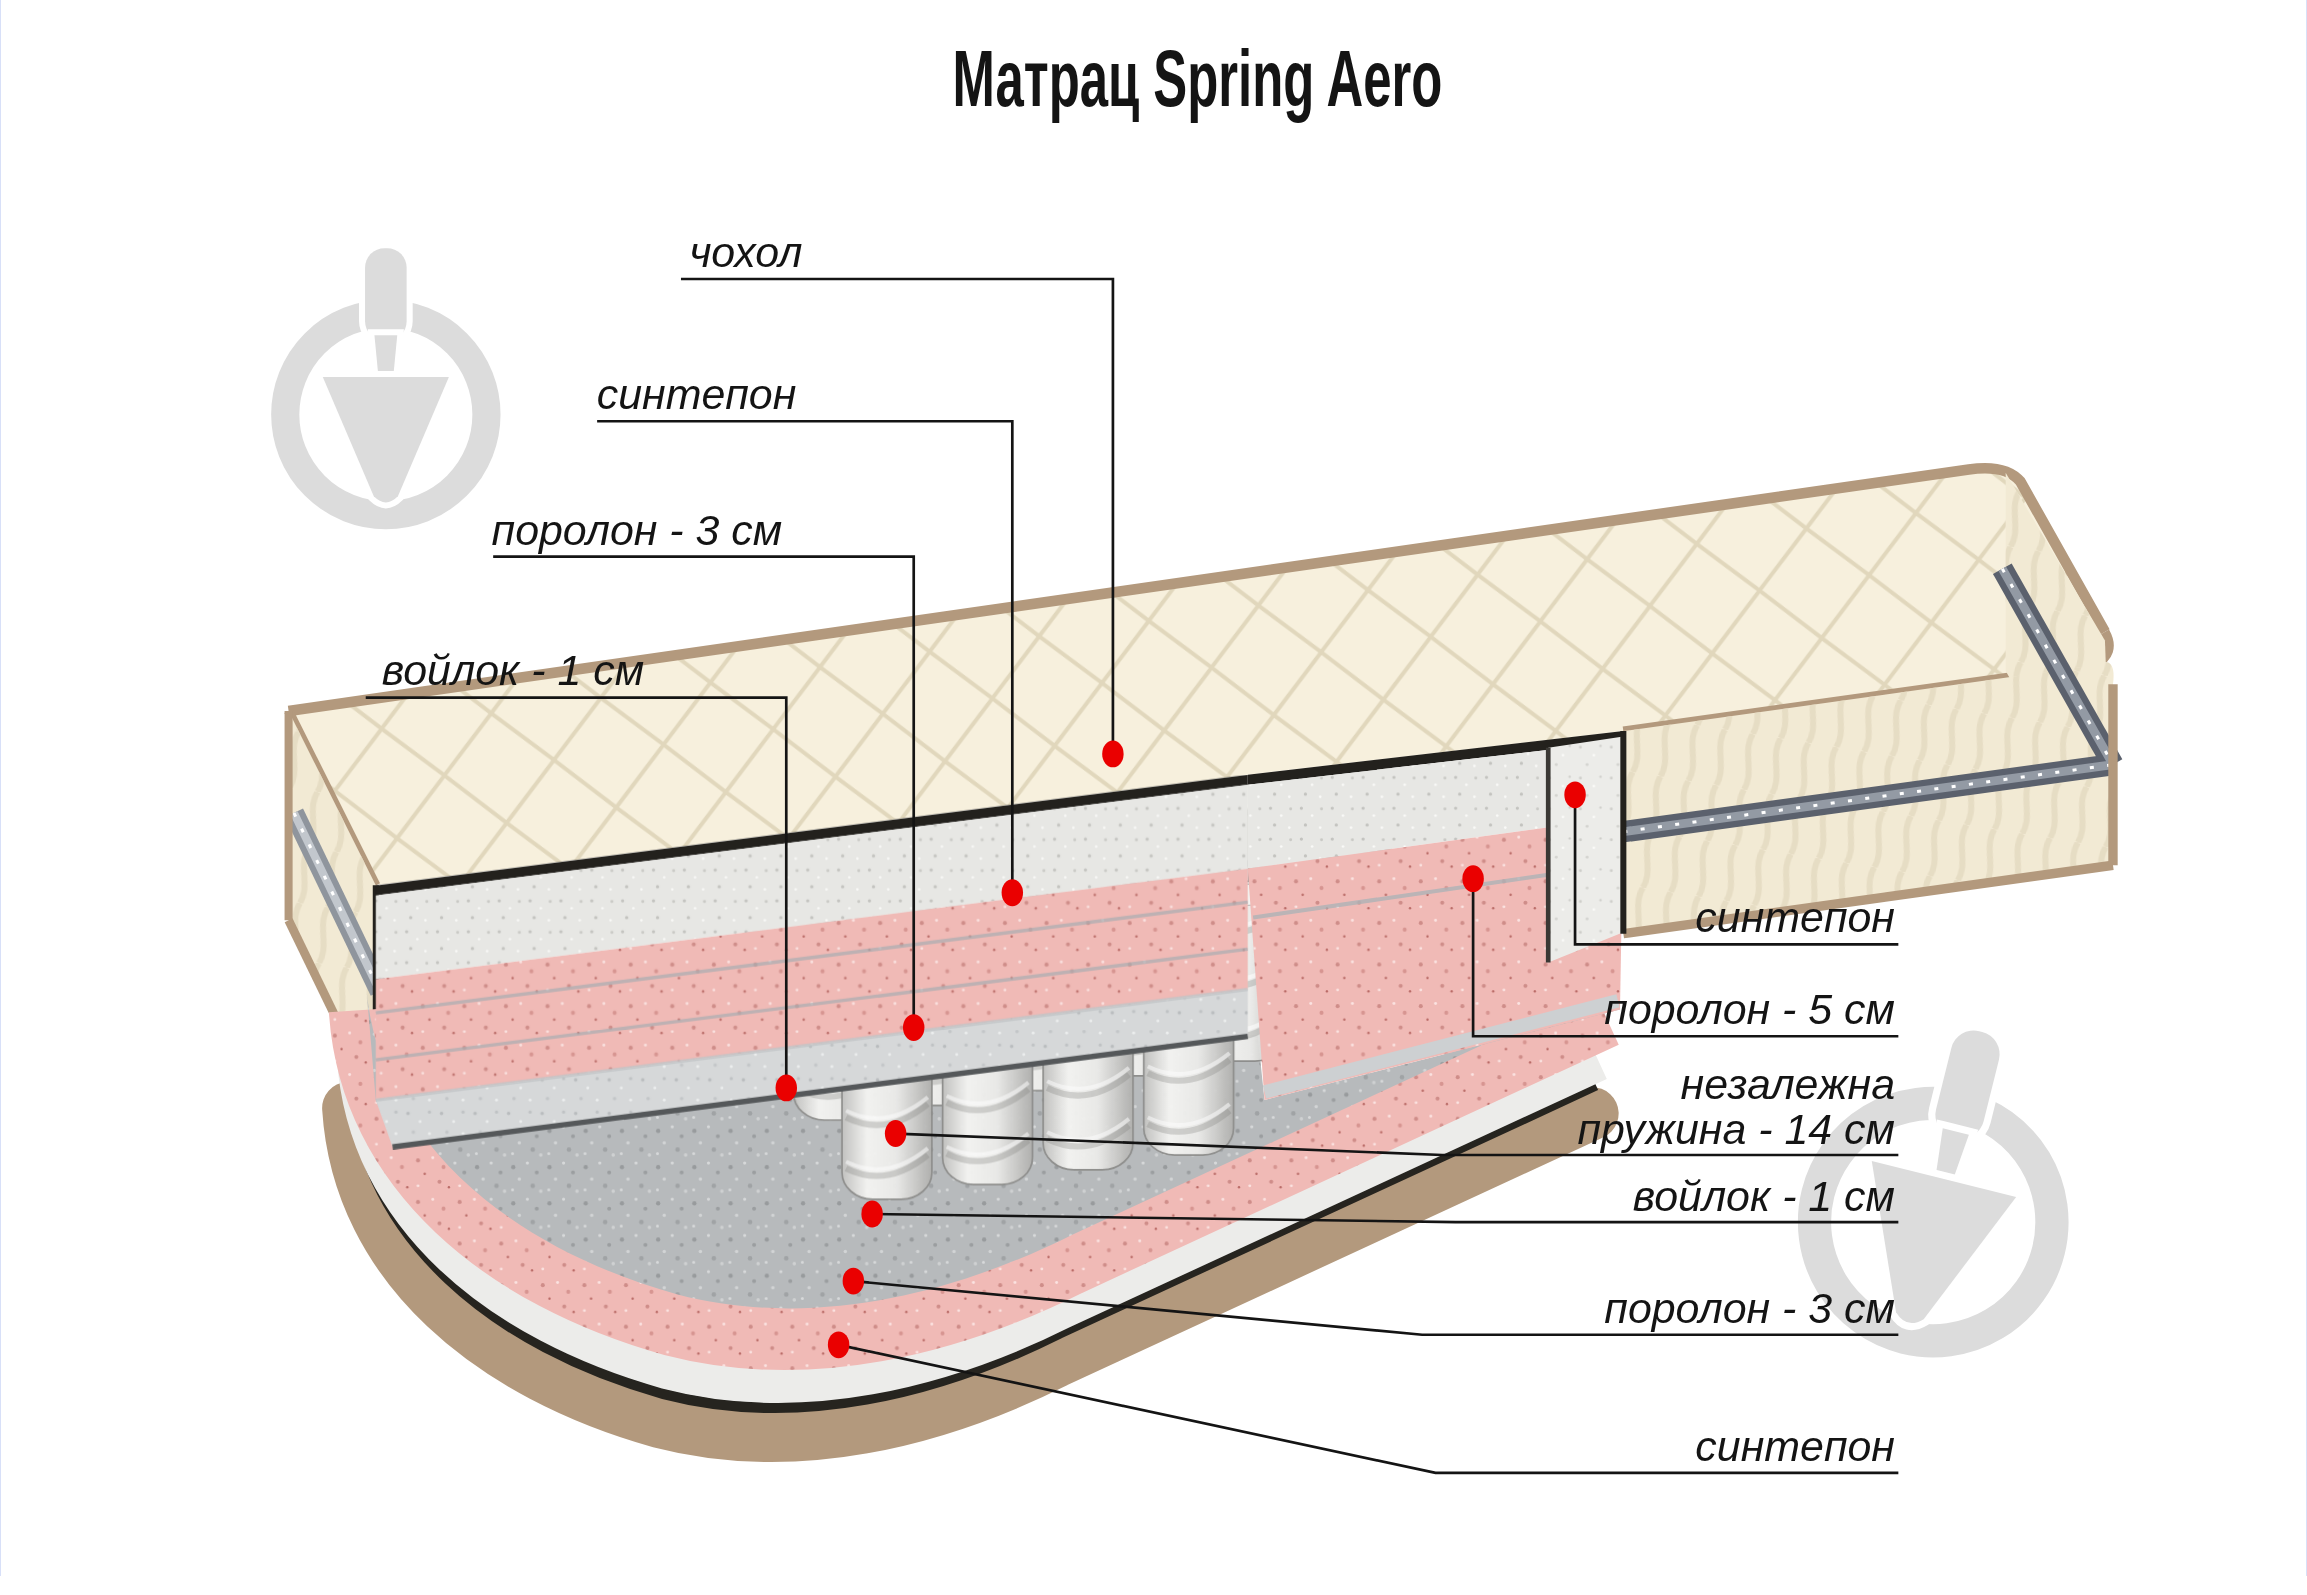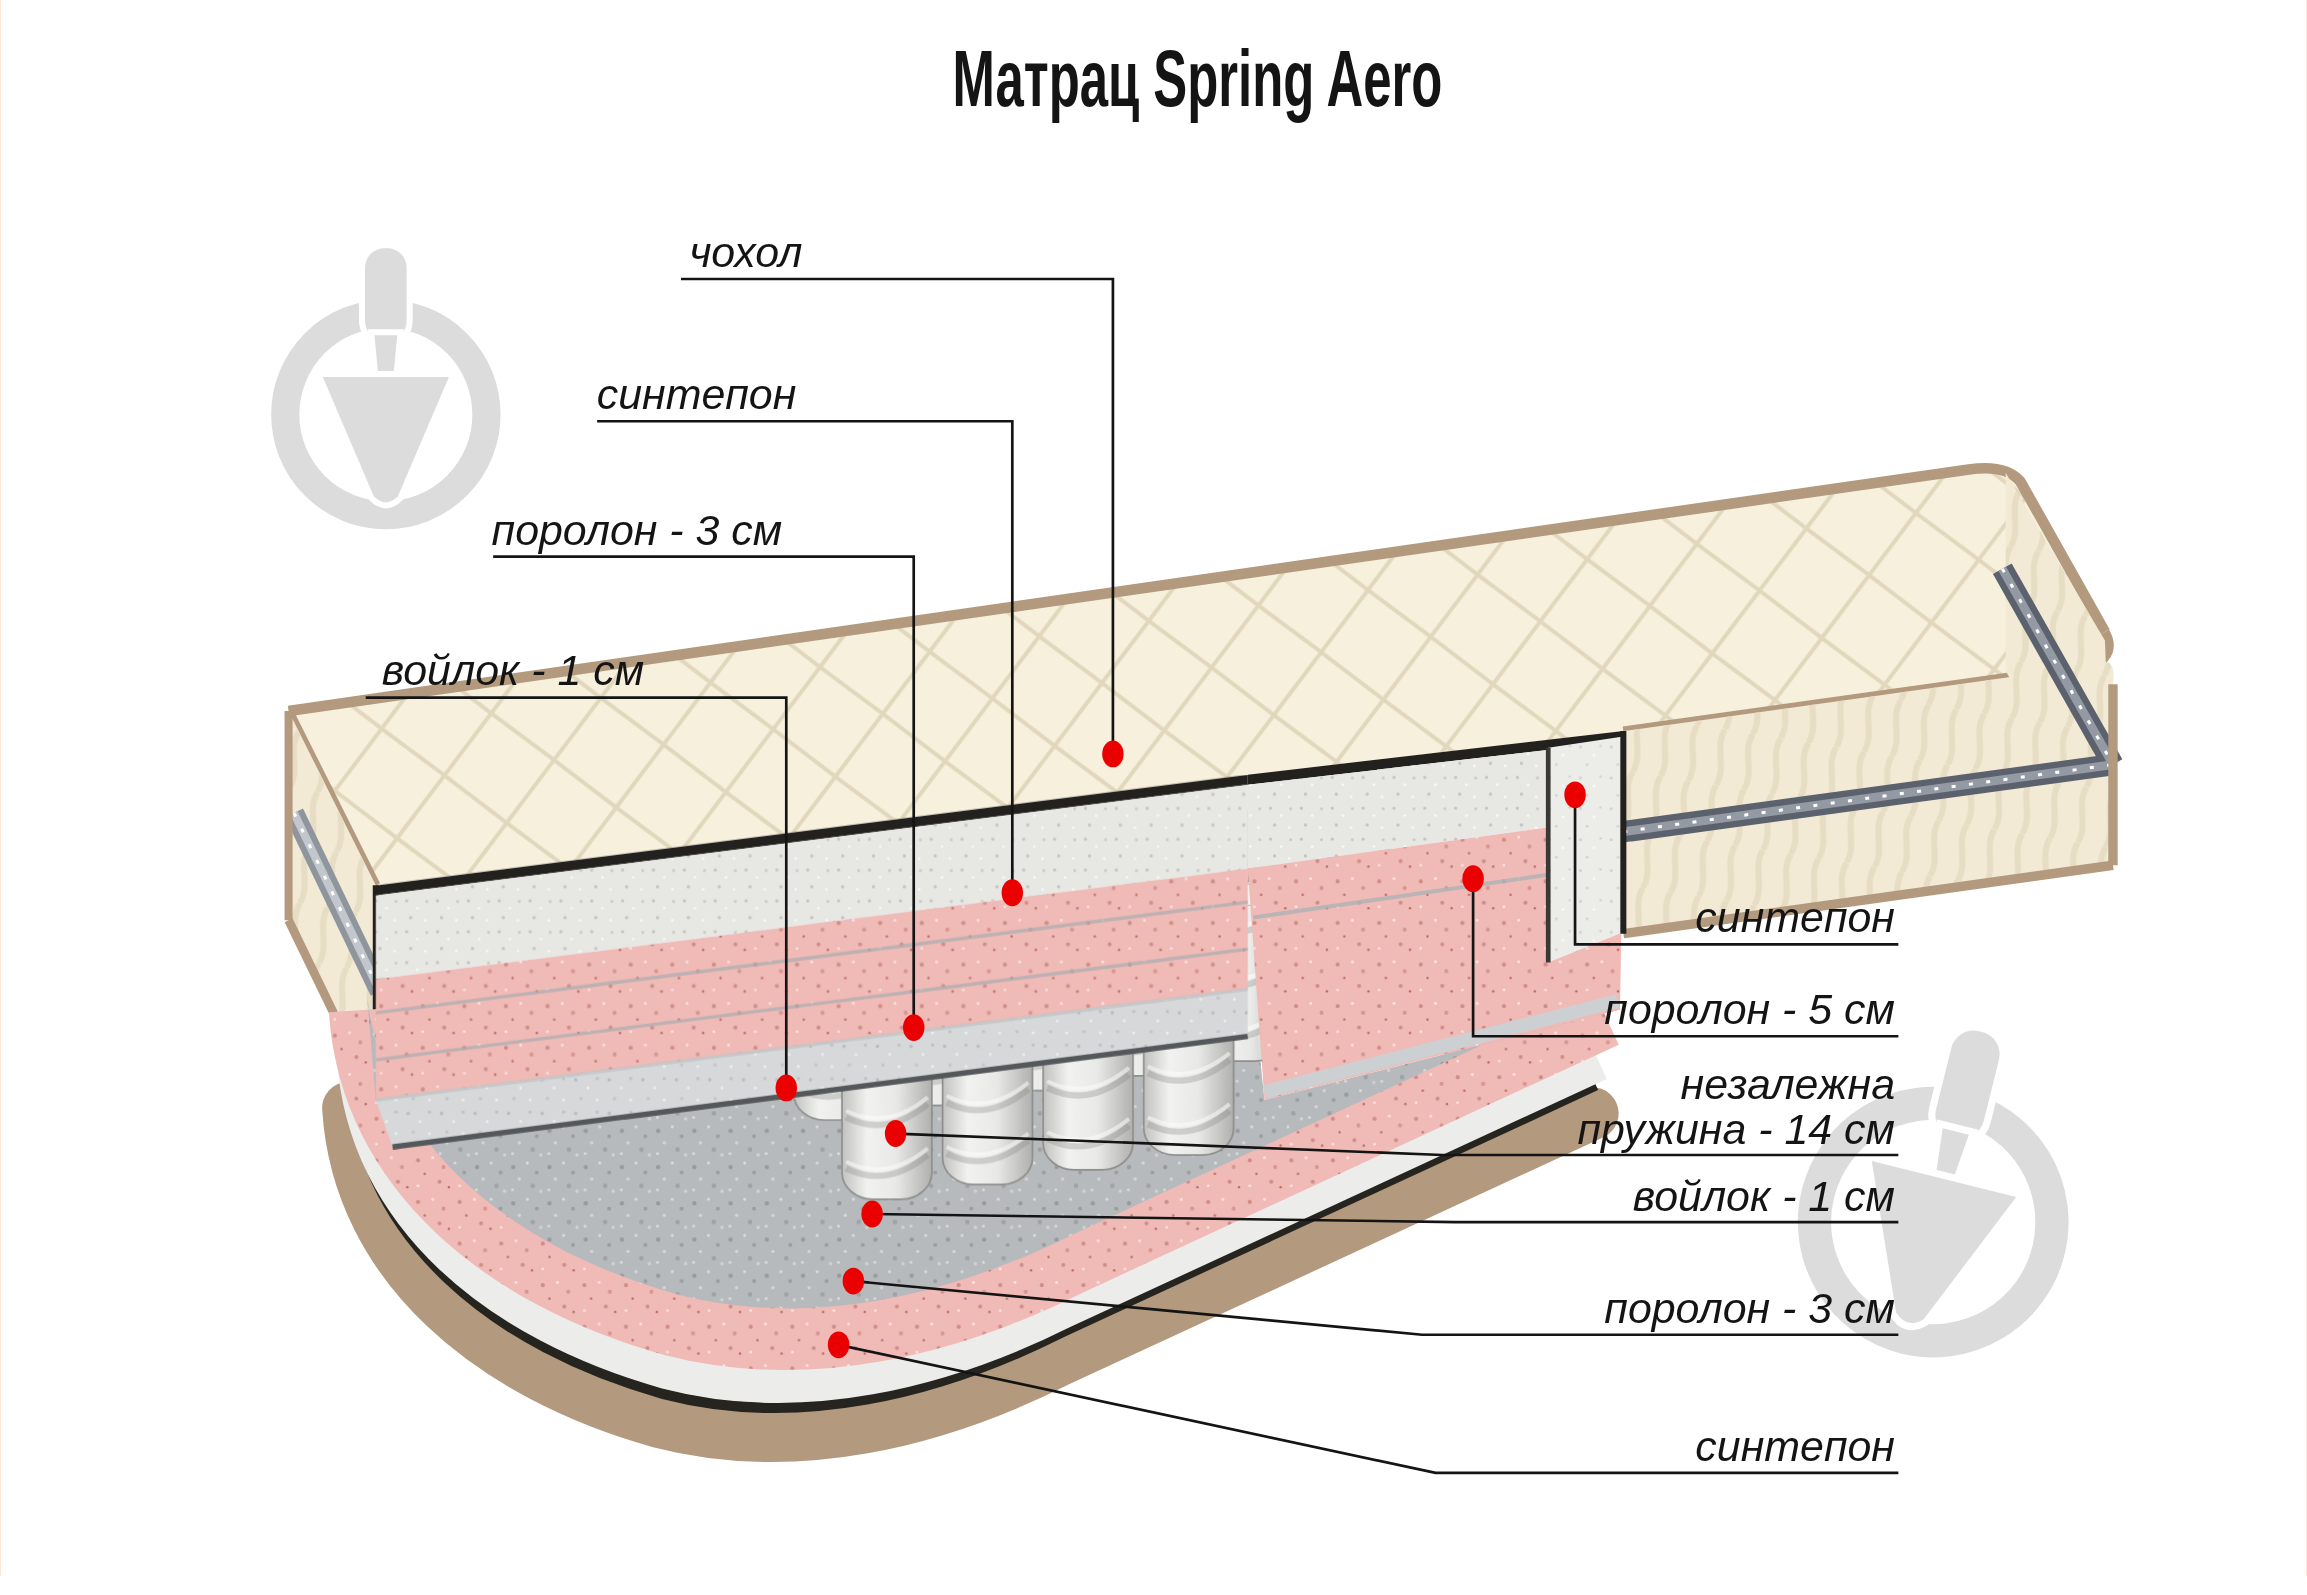--- a/index.html
+++ b/index.html
@@ -1,16 +1,16 @@
 <!DOCTYPE html>
 <html style="font-size:10.7px"><head>
 <meta charset="utf-8">
 <style>
   html,body{margin:0;padding:0;background:#fff;}
-  .stage{width:2307px;height:1576px;position:relative;background:#f97316;overflow:hidden;}
+  .stage{width:2307px;height:1576px;position:relative;background:#1d4ed8;overflow:hidden;}
   svg{display:block;}
   text{font-family:"Liberation Sans","DejaVu Sans",sans-serif;fill:#141414;}
   .lbl{font-size:64px;font-style:italic;}
   .ttl{font-size:120px;font-weight:bold;}
 </style>
 </head>
 <body>
 
 <div class="stage">
 <svg viewBox="0 0 3439 2378" width="2307" height="1595">

